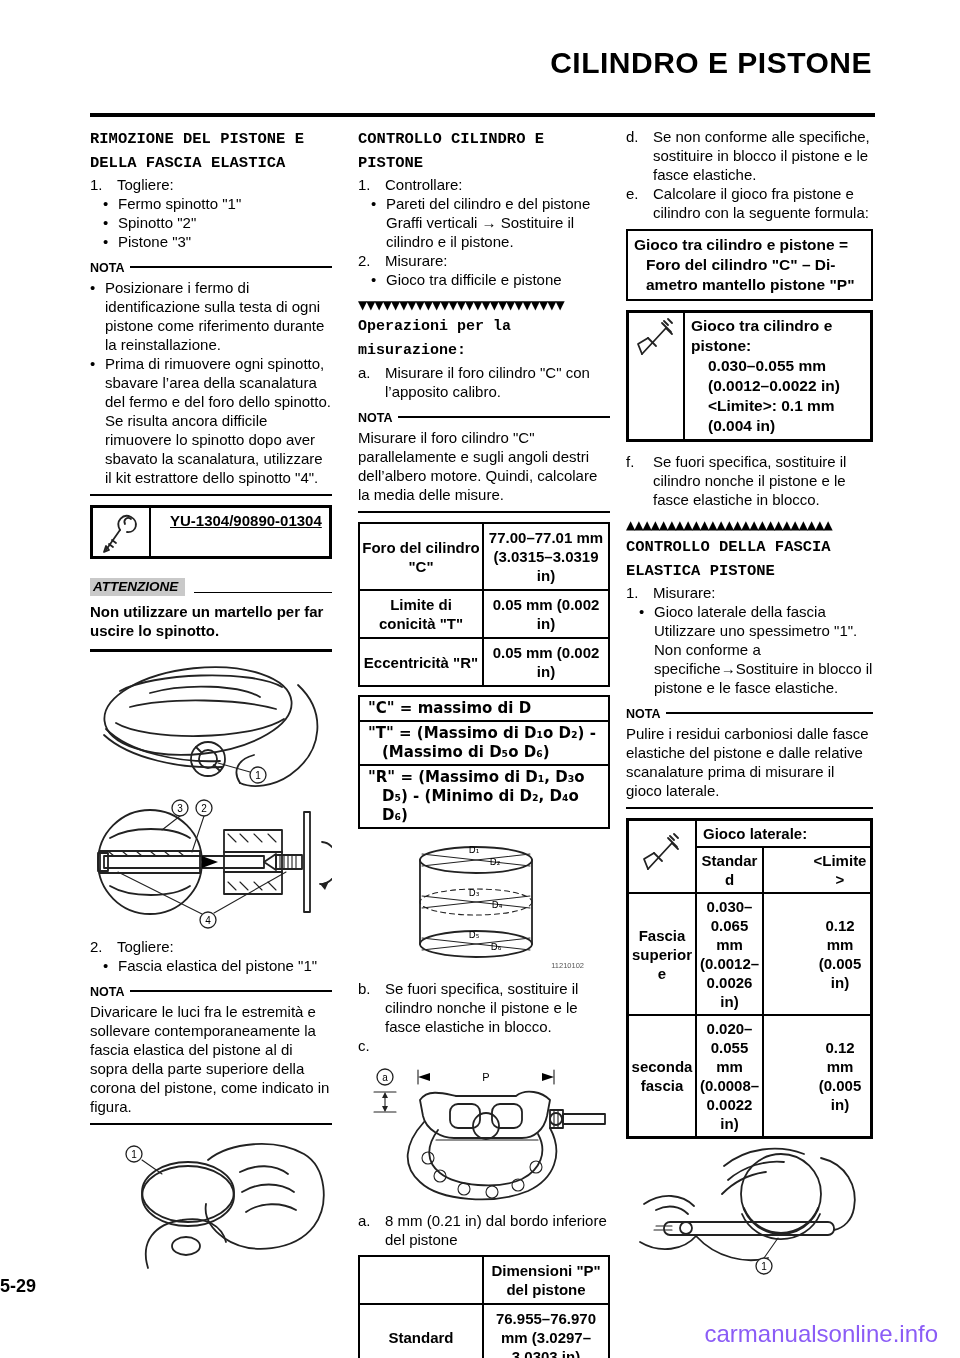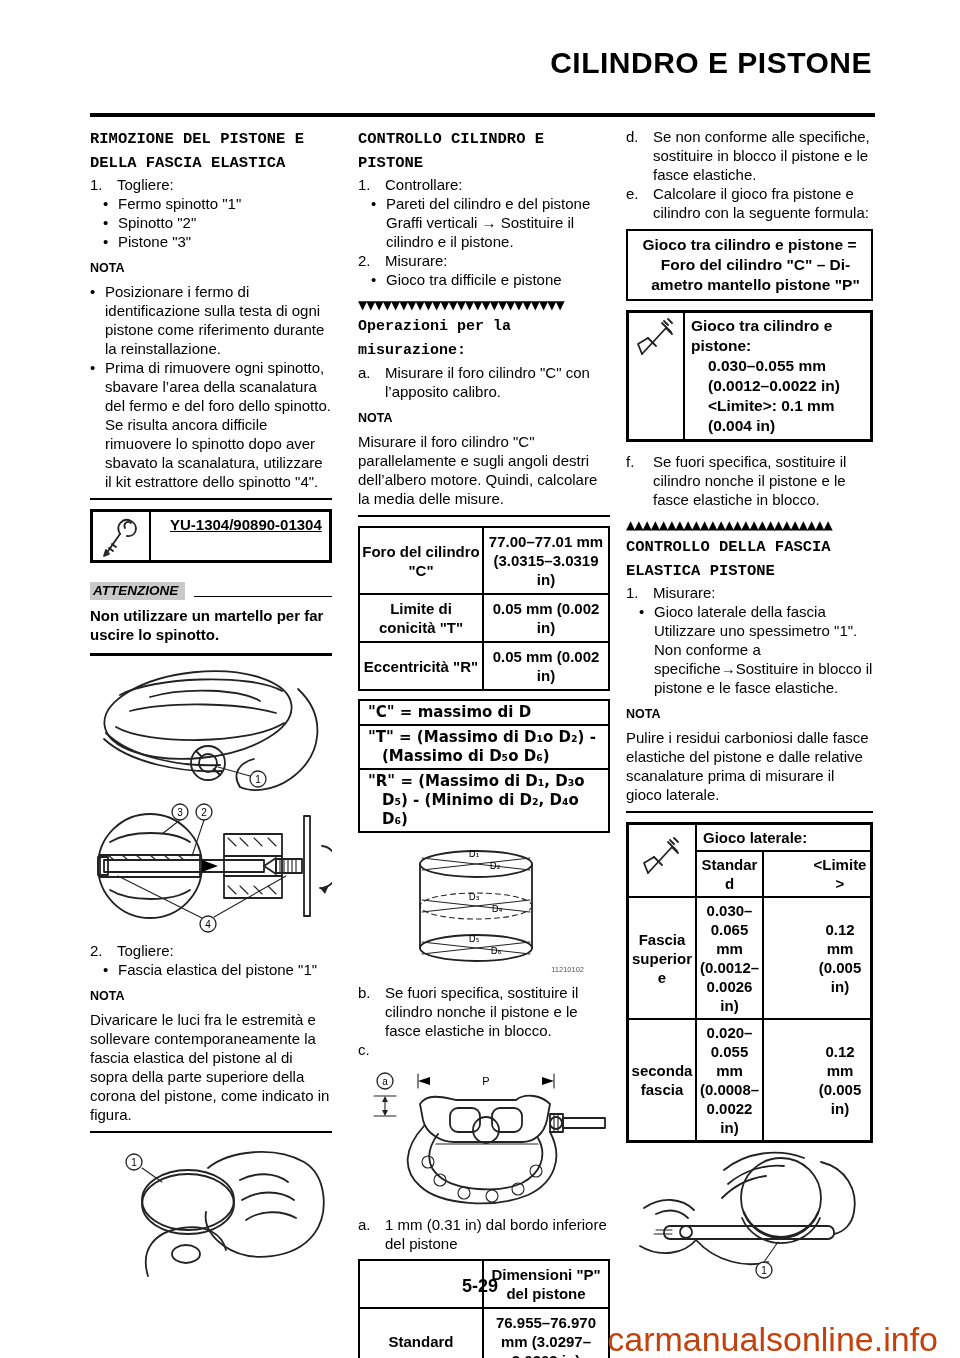--- a/index.html
+++ b/index.html
@@ -11,62 +11,62 @@
   .cols{position:absolute;top:127px;left:90px;display:flex;}
   .col-left{width:242px;margin-right:26px;}
   .col-mid{width:252px;margin-right:16px;}
   .col-right{width:247px;}
   .h{font-weight:bold;font-size:15.5px;line-height:24px;font-family:Liberation Mono, monospace;}
   .txt,.li{font-size:15px;line-height:19px;}
   .li{display:flex;}
   .li .n{flex:0 0 27px;}
   .li.lb{padding-left:13px;}
   .li.lb .n{flex:0 0 15px;}
-  .nhead{display:flex;align-items:flex-start;margin:10px 0 3px;flex-direction:column;}
+  .nhead{display:flex;align-items:center;margin:10px 0 3px;}
   .nhead .lbl{font-size:12.5px;font-weight:bold;line-height:14px;}
   .nhead .ln{flex:1;border-bottom:2.5px solid #000;margin:0 0 2px 5px;}
   .nend{border-top:2.5px solid #000;margin:7px 0 9px;}
   .ahead{display:flex;align-items:flex-end;margin:19px 0 6px;}
   .ahead .albl{background:#c9c9c9;font-style:italic;font-weight:bold;font-size:13.5px;line-height:17px;padding:0 7px 1px 3px;}
   .ahead .ln{flex:1;border-bottom:1.5px solid #000;margin:0 0 3px 9px;}
   .aend{border-top:3px solid #000;margin:9px 0 2px;}
   .bold{font-weight:bold;}
   .toolbox{border:3px solid #000;display:flex;margin:9px 0 2px;}
   .toolbox .tic{flex:0 0 56px;border-right:2px solid #000;display:flex;align-items:center;justify-content:center;}
   .toolbox .ttxt{padding:3px 5px;font-weight:bold;font-size:15px;line-height:19px;}
   .toolbox .tval{padding-left:14px;text-decoration:underline;}
   table{border-collapse:collapse;width:100%;}
   td{vertical-align:middle;}
   .spec td,.dim td{border:2.5px solid #000;font-weight:bold;font-size:15px;line-height:19px;text-align:center;padding:4px 2px;}
   .spec td.l,.dim td.l{width:118px;}
   .formula{margin-top:8px;}
   .formula td{border:2.5px solid #000;font-weight:bold;font-size:15px;line-height:19px;text-align:left;padding:2px 4px;}
   .formula .hang{padding-left:18px;text-indent:-14px;}
   .arr{font-family:"DejaVu Sans",sans-serif;font-size:12px;letter-spacing:-1px;line-height:14px;margin:9px 0 3px;white-space:nowrap;overflow:hidden;}
-  .fbox{border:2.5px solid #000;font-weight:bold;font-size:15.5px;line-height:20px;padding:4px 6px;margin:7px 0 9px;text-align:center;}
+  .fbox{border:2.5px solid #000;font-weight:bold;font-size:15.5px;line-height:20px;padding:4px 6px;margin:7px 0 9px;}
   .fbox .ind{padding-left:12px;}
   .sbox{border:3px solid #000;display:flex;margin:0 0 10px;}
   .sbox .sic{flex:0 0 54px;border-right:2px solid #000;display:flex;justify-content:center;align-items:flex-start;padding-top:5px;}
   .sbox .stxt{padding:3px 6px;font-weight:bold;font-size:15.5px;line-height:20px;}
   .sbox .ind{padding-left:17px;}
   .side{border:3px solid #000;font-weight:bold;margin-top:4px;}
   .side td{border:2px solid #000;text-align:center;font-size:15px;line-height:19px;padding:3px 2px;overflow-wrap:anywhere;}
   .side td.icell{width:62px;}
   .side td.ttl{text-align:left;padding-left:6px;}
   .side td.lim{width:56px;padding-left:48px;}
   .fig{margin:7px 0;}
   .fig svg{display:block;}
   .ln-art{stroke:#222;fill:none;stroke-width:1.8;stroke-linecap:round;stroke-linejoin:round;}
   .thin{stroke-width:1.1;}
   .callout-circ{fill:#fff;stroke:#222;stroke-width:1.3;}
   .callout-txt{font-size:10px;fill:#000;text-anchor:middle;stroke:none;font-family:"Liberation Sans","DejaVu Sans",sans-serif;}
   .dlab{font-size:9px;fill:#000;stroke:none;text-anchor:middle;font-family:"DejaVu Sans",sans-serif;}
   .codetxt{font-size:7.5px;fill:#555;stroke:none;text-anchor:end;}
-  .pagenum{position:absolute;top:1276px;left:0;width:960px;text-align:center;font-weight:bold;font-size:18px;}
-  .wm{position:absolute;top:1320px;right:22px;font-size:34px;color:#c2410c;}
+  .pagenum{position:absolute;top:1276px;left:0;width:960px;font-weight:bold;font-size:18px;}
+  .wm{position:absolute;top:1320px;right:22px;font-size:24px;color:#8b5cf6;}
 </style>
 </head>
 <body>
 
 <div class="doc">
 
   <div class="header-title">CILINDRO E PISTONE</div>
   <div class="header-rule"></div>
 
   <div class="cols">
@@ -371,21 +371,21 @@
           <g>
             <circle cx="27" cy="15" r="8" class="callout-circ"></circle>
             <text x="27" y="18.5" class="callout-txt">a</text>
           </g>
           <text x="128" y="19" class="callout-txt" style="font-size:11px;">P</text>
         </svg>
       </div>
 
       <div class="li">
         <span class="n">a.</span>
-        <span>1 mm (0.31 in) dal bordo inferiore del pistone</span>
+        <span>8 mm (0.21 in) dal bordo inferiore del pistone</span>
       </div>
 
       <table class="dim" style="margin-top:6px;">
         <tbody>
             <tr>
           <td class="l"></td>
           <td>Dimensioni "P" del pistone</td>
         </tr>
         <tr>
           <td class="l">Standard</td>

